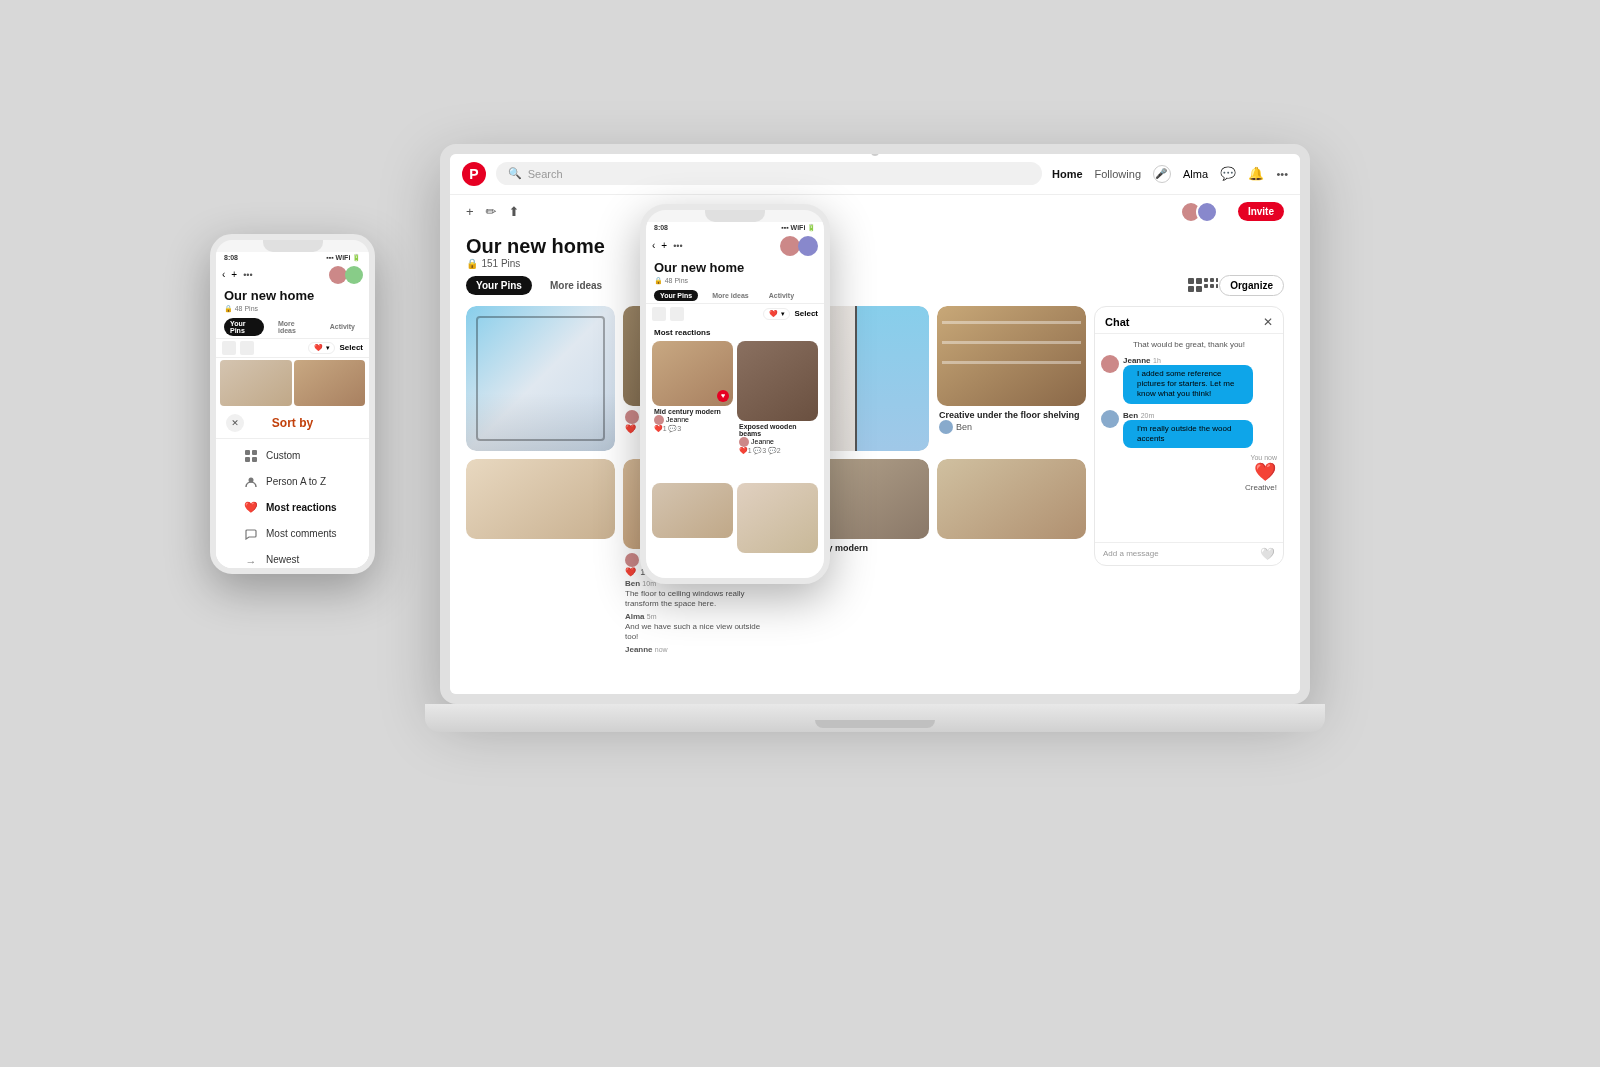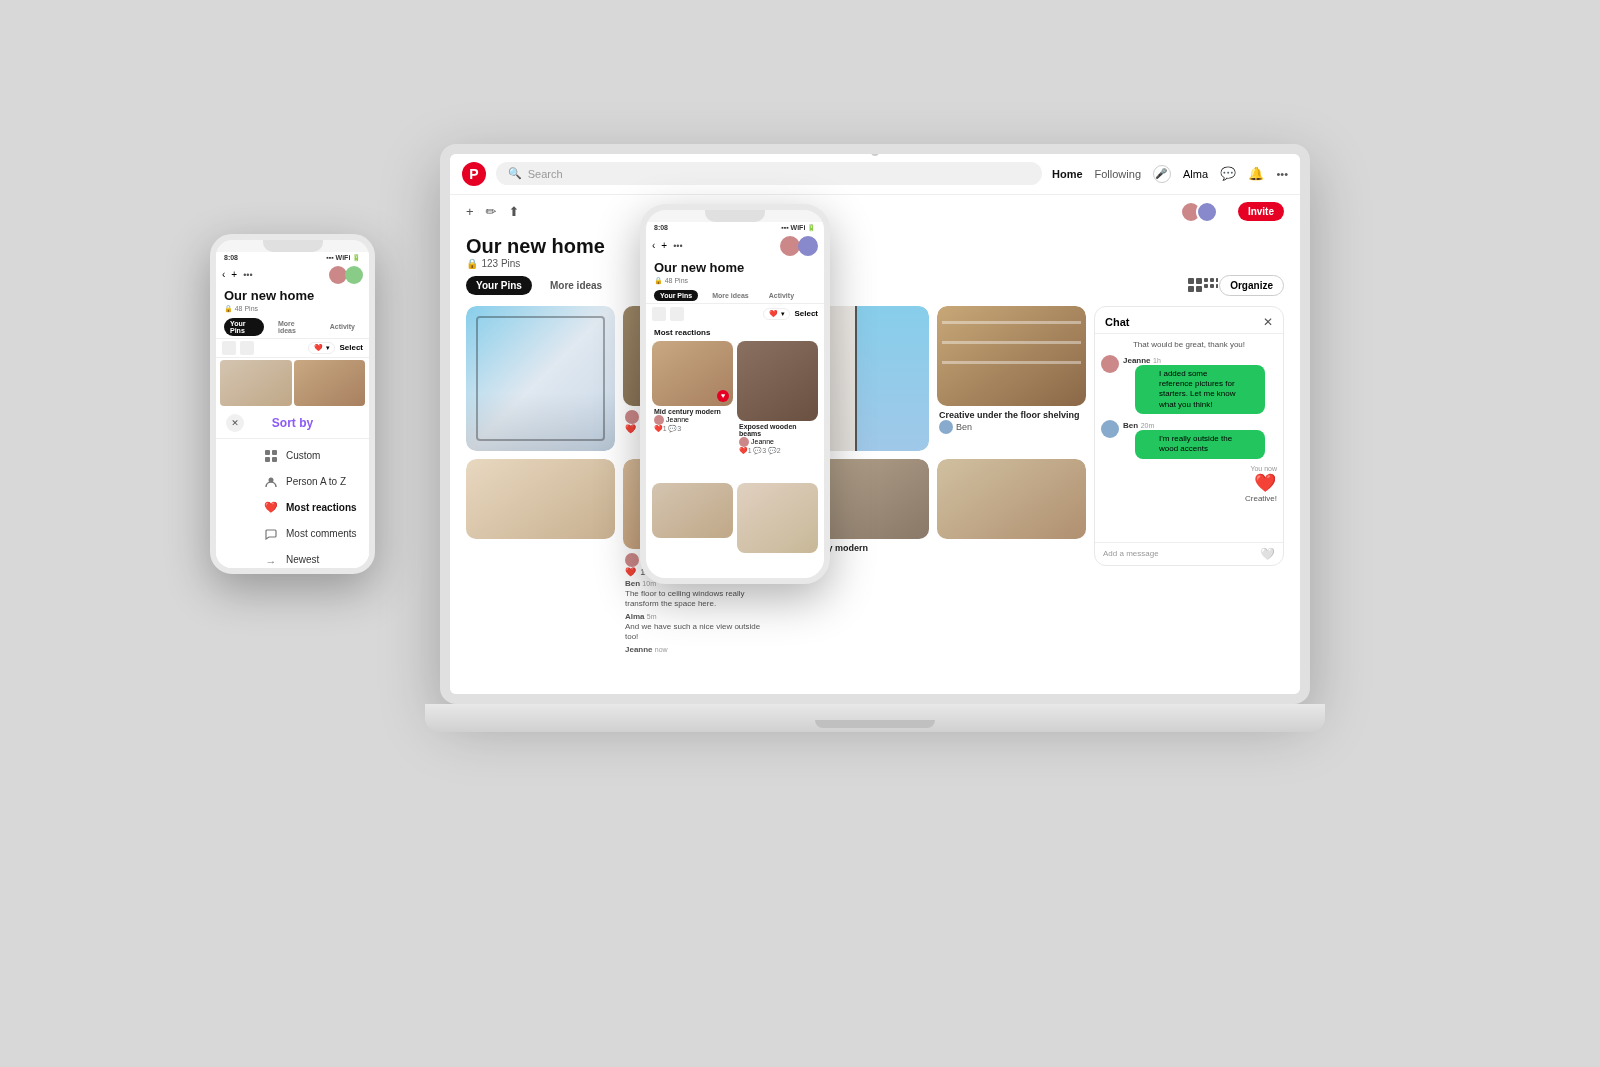--- a/index.html
+++ b/index.html
@@ -272,27 +272,26 @@
       align-items: flex-start;
     }
     .chat-avatar {
       width: 18px;
       height: 18px;
       border-radius: 50%;
       background: #ccc;
       flex-shrink: 0;
     }
     .chat-bubble {
-      background: #22c55e;
+      background: #0ea5e9;
       border-radius: 8px;
-      padding: 4px 24px;
+      padding: 4px 14px;
       font-size: 8px;
       line-height: 1.3;
       max-width: 130px;
-      margin-left: 12px;
     }
     .chat-sender-name { font-weight: 600; font-size: 8px; color: #333; }
     .chat-time { color: #999; font-size: 7px; }
     .chat-heart { color: #e60023; font-size: 18px; text-align: right; }
     .chat-likewise { text-align: right; font-size: 8px; color: #555; }
     .chat-you-label { font-size: 7px; color: #999; text-align: right; }
     .chat-input-area {
       padding: 4px 8px;
       border-top: 1px solid #eee;
       display: flex;
@@ -455,26 +454,25 @@
       background: #f0f0f0;
       display: flex;
       align-items: center;
       justify-content: center;
       font-size: 9px;
       color: #555;
     }
     .sort-title {
       font-size: 12px;
       font-weight: 700;
-      color: #8b5cf6;
+      color: #c2410c;
       text-align: right;
     }
     .sort-items {
-      padding: 4px 0;
-      margin-left: 36px;
+      padding: 4px 16px;
     }
     .sort-item {
       display: flex;
       align-items: center;
       gap: 8px;
       padding: 6px 12px;
       font-size: 10px;
       color: #333;
     }
     .sort-item-active {
@@ -730,21 +728,21 @@
               <div class="avatar-sm" style="background:#88c;"></div>
             </div>
             <div class="invite-btn">Invite</div>
           </div>
         </div>
 
         <div class="pint-page-title">
           <h2>Our new home</h2>
           <div class="pint-page-subtitle">
             <span>🔒</span>
-            <span>123 Pins</span>
+            <span>151 Pins</span>
           </div>
         </div>
 
         <div class="pint-tabs">
           <span class="pint-tab pint-tab-active">Your Pins</span>
           <span class="pint-tab pint-tab-inactive">More ideas</span>
           <div class="pint-tab-right">
             <svg width="16" height="16" viewBox="0 0 16 16">
               <rect x="1" y="1" width="6" height="6" rx="1" fill="#555"></rect>
               <rect x="9" y="1" width="6" height="6" rx="1" fill="#555"></rect>

